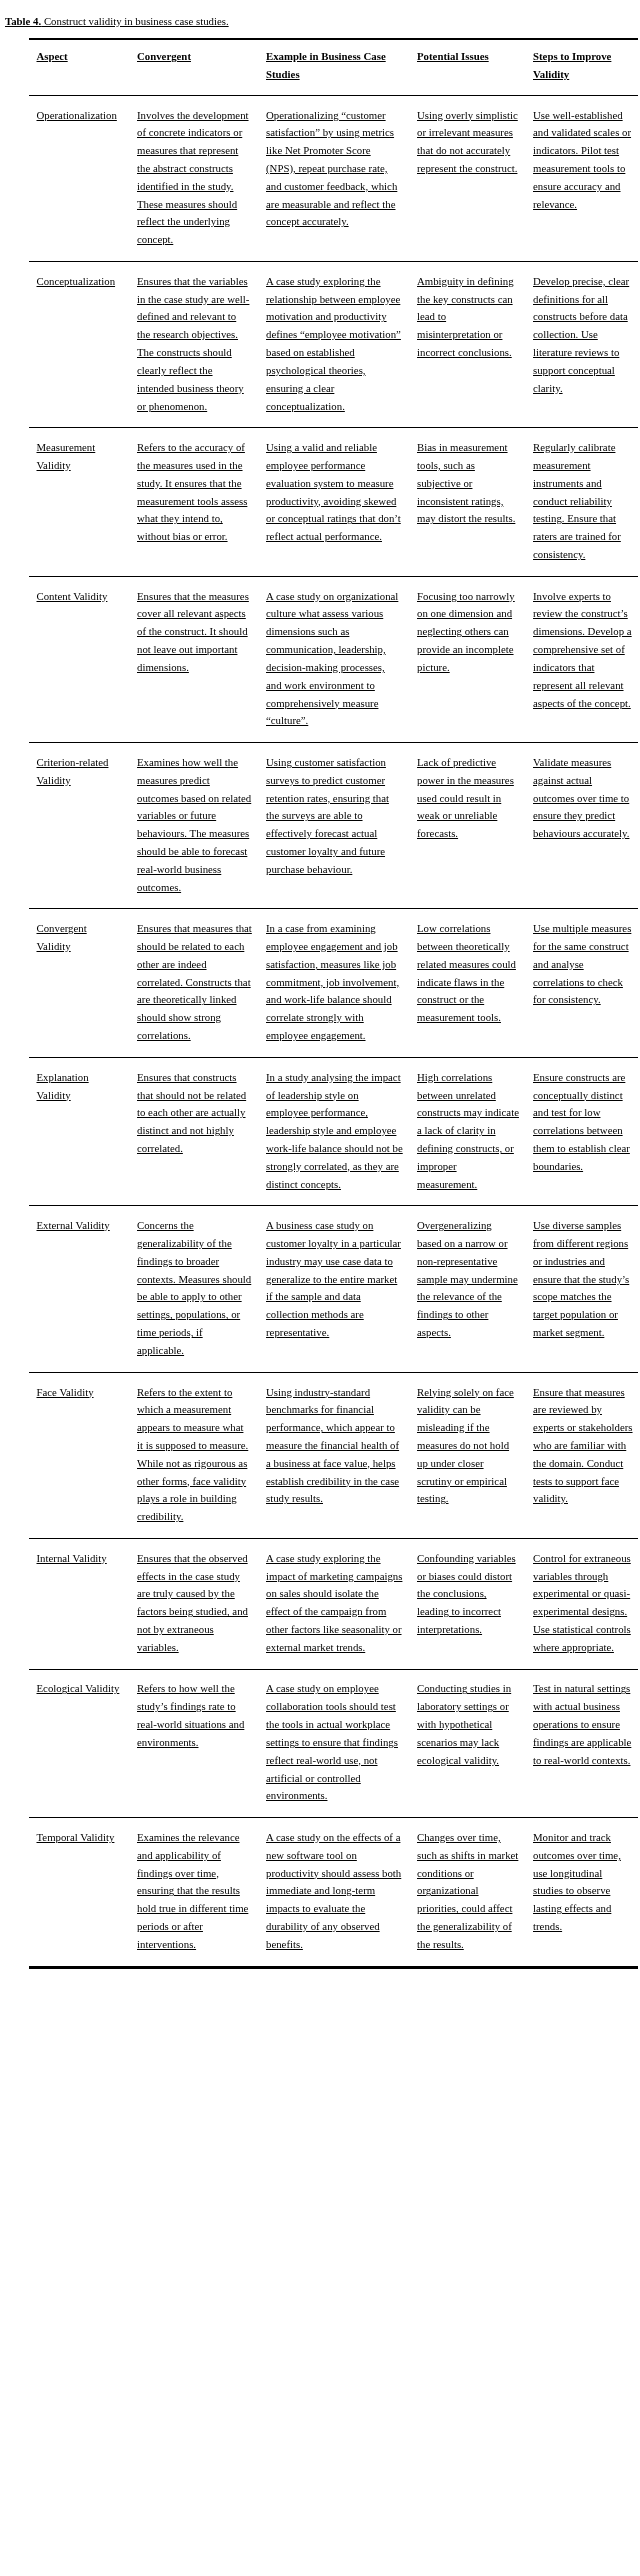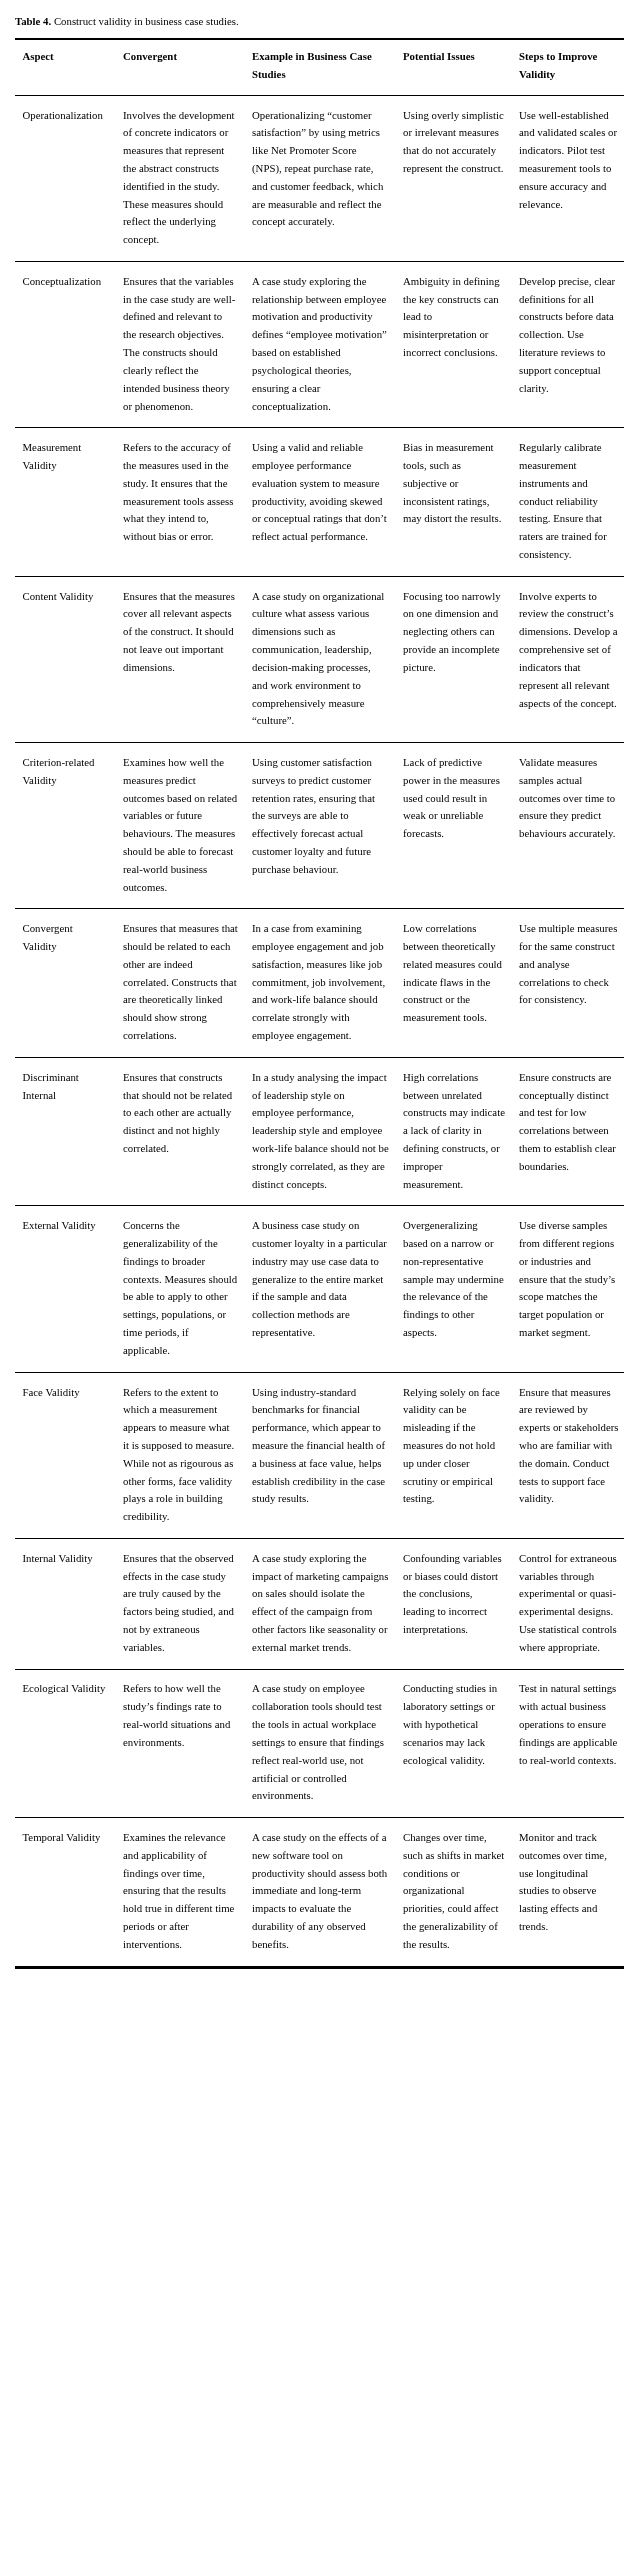--- a/index.html
+++ b/index.html
@@ -5,35 +5,37 @@
   html, body {
     margin: 0;
     padding: 0;
     background: #ffffff;
     color: #000000;
     font-family: "Liberation Serif", "DejaVu Serif", serif;
   }
   .page {
     width: 640px;
     box-sizing: border-box;
-    padding: 14px 16px 13px 15px;
+    padding: 14px 16px 13px 5px;
     background: #ffffff;
+    text-decoration: underline;
   }
   .caption {
     font-size: 10.8px;
     line-height: 1.35;
     margin: 0 0 9.2px 0;
   }
   .caption .caption-label { font-weight: bold; }
   table.validity-table {
     width: 609px;
     border-collapse: collapse;
     table-layout: fixed;
     font-size: 10.8px;
     line-height: 1.65;
+    margin-left: 24px;
   }
   col.c1 { width: 108px; }
   col.c2 { width: 129px; }
   col.c3 { width: 151px; }
   col.c4 { width: 116px; }
   col.c5 { width: 105px; }
   thead tr {
     border-top: 2.2px solid #000;
     border-bottom: 1.6px solid #000;
   }
@@ -102,31 +104,31 @@
         <td>Ensures that the measures cover all relevant aspects of the construct. It should not leave out important dimensions.</td>
         <td>A case study on organizational culture what assess various dimensions such as communication, leadership, decision-making processes, and work environment to comprehensively measure “culture”.</td>
         <td>Focusing too narrowly on one dimension and neglecting others can provide an incomplete picture.</td>
         <td>Involve experts to review the construct’s dimensions. Develop a comprehensive set of indicators that represent all relevant aspects of the concept.</td>
       </tr>
       <tr>
         <td>Criterion-related Validity</td>
         <td>Examines how well the measures predict outcomes based on related variables or future behaviours. The measures should be able to forecast real-world business outcomes.</td>
         <td>Using customer satisfaction surveys to predict customer retention rates, ensuring that the surveys are able to effectively forecast actual customer loyalty and future purchase behaviour.</td>
         <td>Lack of predictive power in the measures used could result in weak or unreliable forecasts.</td>
-        <td>Validate measures samples actual outcomes over time to ensure they predict behaviours accurately.</td>
+        <td>Validate measures against actual outcomes over time to ensure they predict behaviours accurately.</td>
       </tr>
       <tr>
         <td>Convergent Validity</td>
         <td>Ensures that measures that should be related to each other are indeed correlated. Constructs that are theoretically linked should show strong correlations.</td>
         <td>In a case from examining employee engagement and job satisfaction, measures like job commitment, job involvement, and work-life balance should correlate strongly with employee engagement.</td>
         <td>Low correlations between theoretically related measures could indicate flaws in the construct or the measurement tools.</td>
         <td>Use multiple measures for the same construct and analyse correlations to check for consistency.</td>
       </tr>
       <tr>
-        <td>Discriminant Internal</td>
+        <td>Explanation Validity</td>
         <td>Ensures that constructs that should not be related to each other are actually distinct and not highly correlated.</td>
         <td>In a study analysing the impact of leadership style on employee performance, leadership style and employee work-life balance should not be strongly correlated, as they are distinct concepts.</td>
         <td>High correlations between unrelated constructs may indicate a lack of clarity in defining constructs, or improper measurement.</td>
         <td>Ensure constructs are conceptually distinct and test for low correlations between them to establish clear boundaries.</td>
       </tr>
       <tr>
         <td>External Validity</td>
         <td>Concerns the generalizability of the findings to broader contexts. Measures should be able to apply to other settings, populations, or time periods, if applicable.</td>
         <td>A business case study on customer loyalty in a particular industry may use case data to generalize to the entire market if the sample and data collection methods are representative.</td>
         <td>Overgeneralizing based on a narrow or non-representative sample may undermine the relevance of the findings to other aspects.</td>

